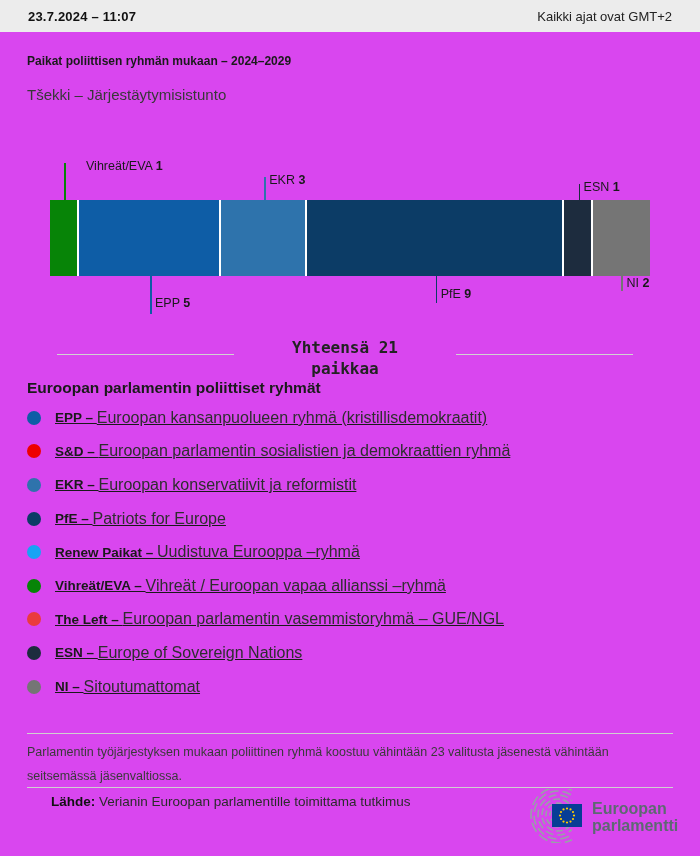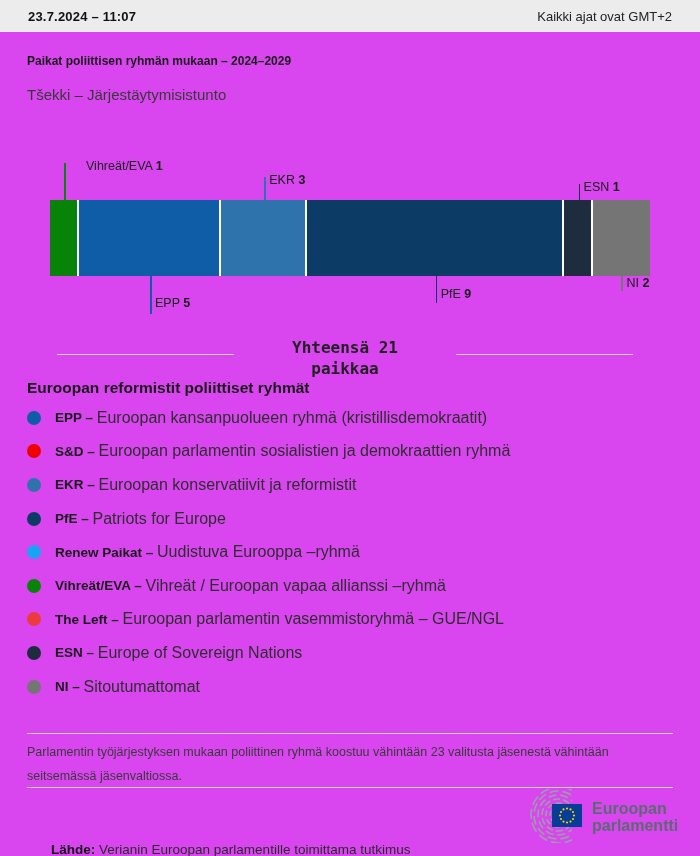--- a/index.html
+++ b/index.html
@@ -16,27 +16,27 @@
   .seg{height:76px;box-sizing:border-box;}
   .tick{width:1.5px;}
   .callout{font-size:12.5px;white-space:nowrap;color:#1a1a1a;}
   .callout b{font-weight:700;}
   .total-row{left:57px;top:337px;width:576px;display:flex;gap:44px;}
   .total-line{flex:1;height:1px;background:#d2d2d2;margin-top:17px;}
   .total-text{padding:0 14px;text-align:center;font-family:"DejaVu Sans Mono",monospace;
               font-weight:700;font-size:16px;line-height:21px;color:#222;}
   .legend-heading{left:27px;top:379px;font-size:15.5px;font-weight:700;color:#1a1a1a;}
   .legend{left:27px;top:401px;width:650px;}
-  .lrow{display:flex;align-items:center;height:33.6px;}
+  .lrow{display:flex;align-items:center;height:33.6px;text-decoration:underline;}
   .dot{width:14px;height:14px;border-radius:50%;margin-right:14px;flex:0 0 auto;}
   .labbr{font-size:13.5px;font-weight:700;color:#1a1a1a;white-space:pre;}
   .ldesc{font-size:16px;color:#2e2e2e;}
   .hr{left:27px;width:646px;height:1px;background:#d0d0d0;}
   .footnote{left:27px;top:740px;width:654px;font-size:12.5px;line-height:24px;color:#3a3a3a;}
-  .source{left:27px;top:842px;font-size:13.5px;color:#2b2b2b;padding-left:24px;}
+  .source{left:27px;top:794px;font-size:13.5px;color:#2b2b2b;padding-left:24px;}
   .source b{color:#111;}
   .logo{left:514px;top:789px;cursor:pointer;}
   .logo-text{fill:#5d6972;font-family:"Liberation Sans",sans-serif;font-weight:700;font-size:16px;}
 </style>
 </head>
 <body>
 
 <div class="page">
 
   <div class="topbar abs">
@@ -72,21 +72,21 @@
 
   <div class="total-row abs">
     <div class="total-line"></div>
     <div class="total-text">
       <div>Yhteensä 21</div>
       <div>paikkaa</div>
     </div>
     <div class="total-line"></div>
   </div>
 
-  <div class="legend-heading abs">Euroopan reformistit poliittiset ryhmät</div>
+  <div class="legend-heading abs">Euroopan parlamentin poliittiset ryhmät</div>
   <div class="legend abs">
       <div class="lrow">
         <span class="dot" style="background: rgb(14, 93, 166);"></span>
         <span class="labbr">EPP – </span>
         <span class="ldesc">Euroopan kansanpuolueen ryhmä (kristillisdemokraatit)</span>
       </div>
       <div class="lrow">
         <span class="dot" style="background: rgb(238, 0, 0);"></span>
         <span class="labbr">S&amp;D – </span>
         <span class="ldesc">Euroopan parlamentin sosialistien ja demokraattien ryhmä</span>

